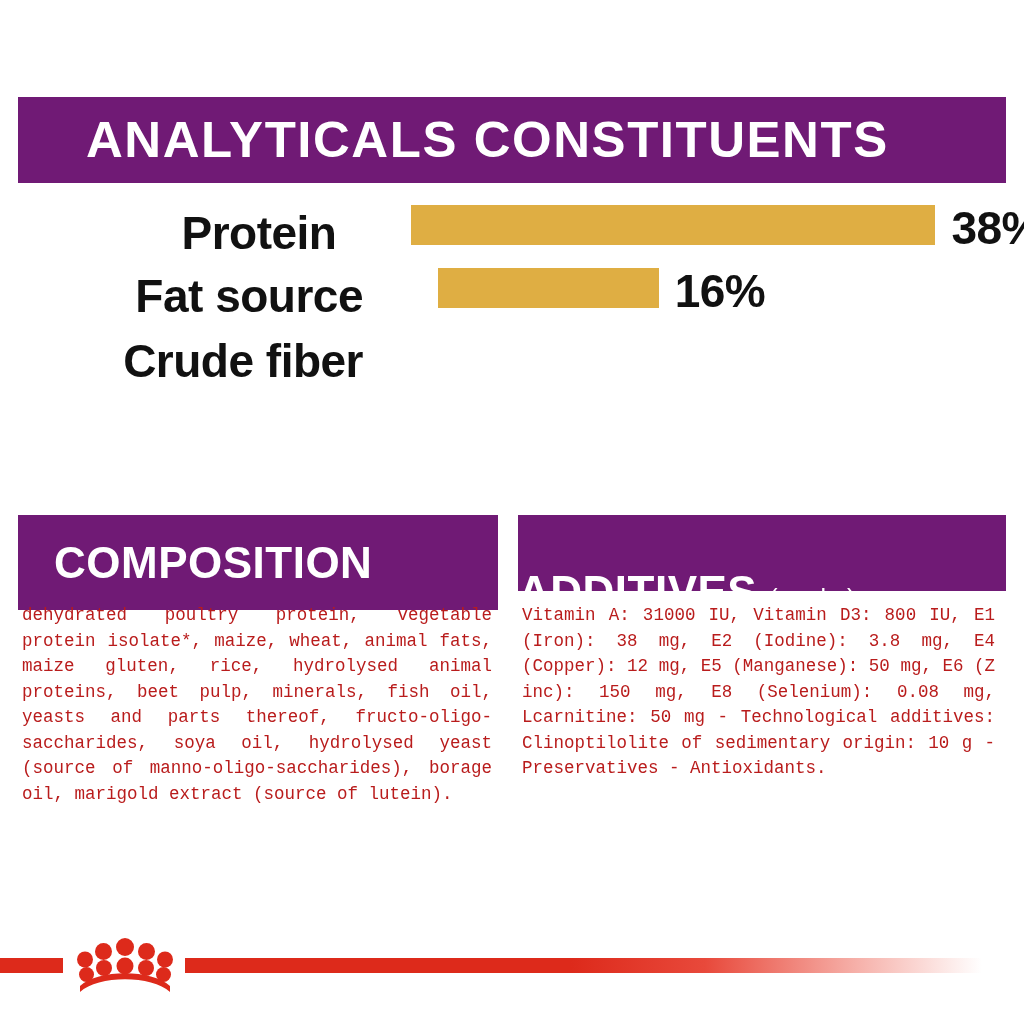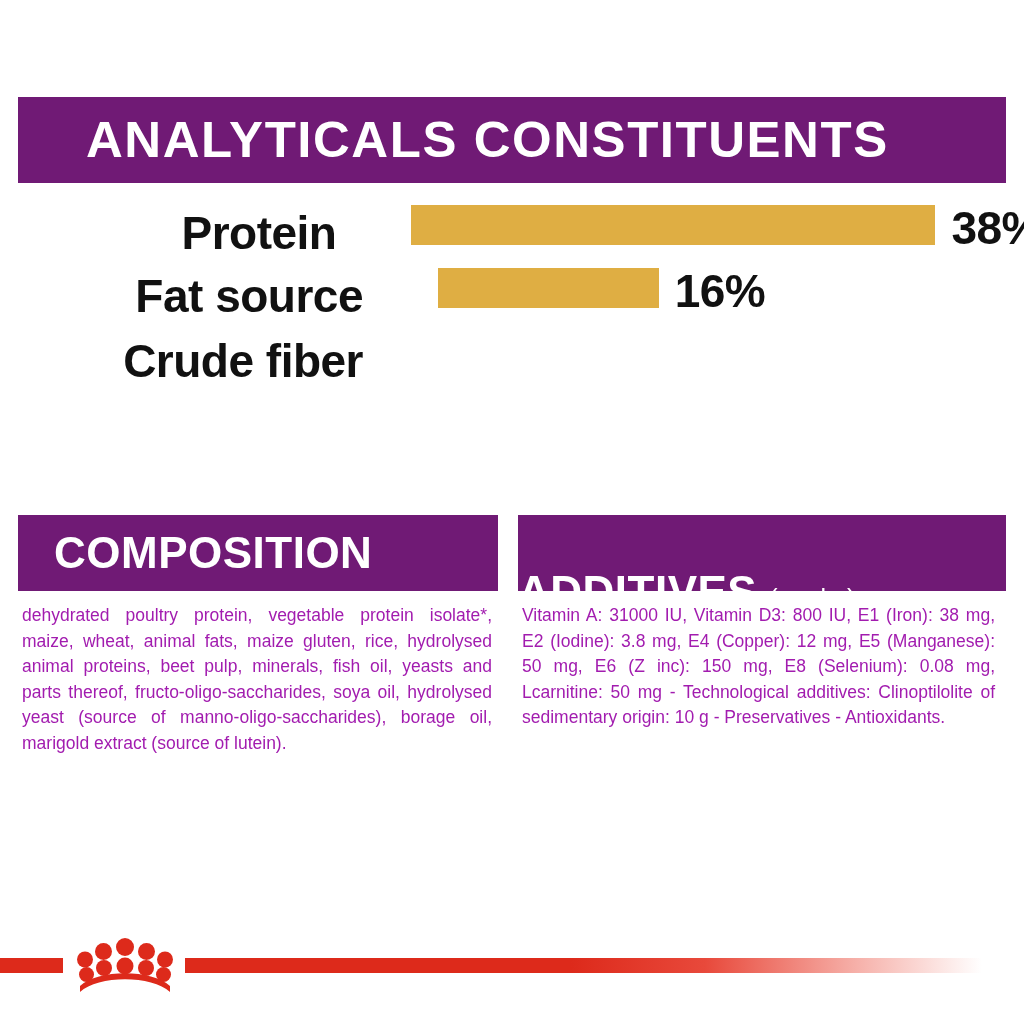--- a/index.html
+++ b/index.html
@@ -44,21 +44,21 @@
     font-size: 50px;
     letter-spacing: 1.5px;
     transform: scaleX(1.02);
     transform-origin: left center;
   }
 
   #composition-band {
     left: 18px;
     top: 515px;
     width: 480px;
-    height: 76px;
+    height: 95px;
     padding-left: 36px;
   }
   #composition-band .band-title {
     font-size: 44px;
     letter-spacing: 0.5px;
   }
 
   #additives-band {
     left: 518px;
     top: 515px;
@@ -135,24 +135,24 @@
     margin-left: 16px;
     line-height: 1;
     letter-spacing: -0.5px;
     white-space: nowrap;
   }
 
   
   .body-col {
     position: absolute;
     top: 603px;
-    font-family: Liberation Sans, sans-serif;
+    font-family: Liberation Mono, monospace;
     font-size: 17.5px;
     line-height: 25.5px;
-    color: #a21caf;
+    color: #b91c1c;
     text-align: justify;
   }
   #composition-body {
     left: 22px;
     width: 470px;
   }
   #additives-body {
     left: 522px;
     width: 473px;
   }

